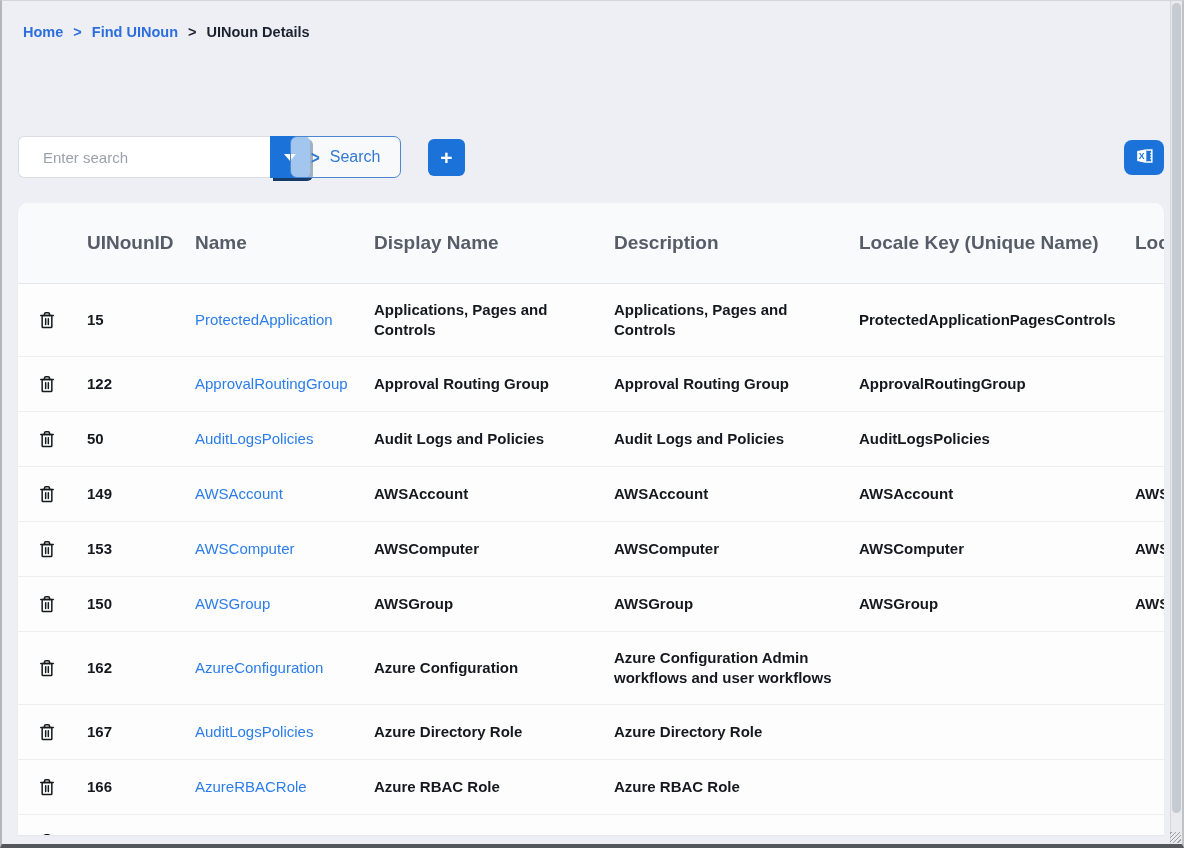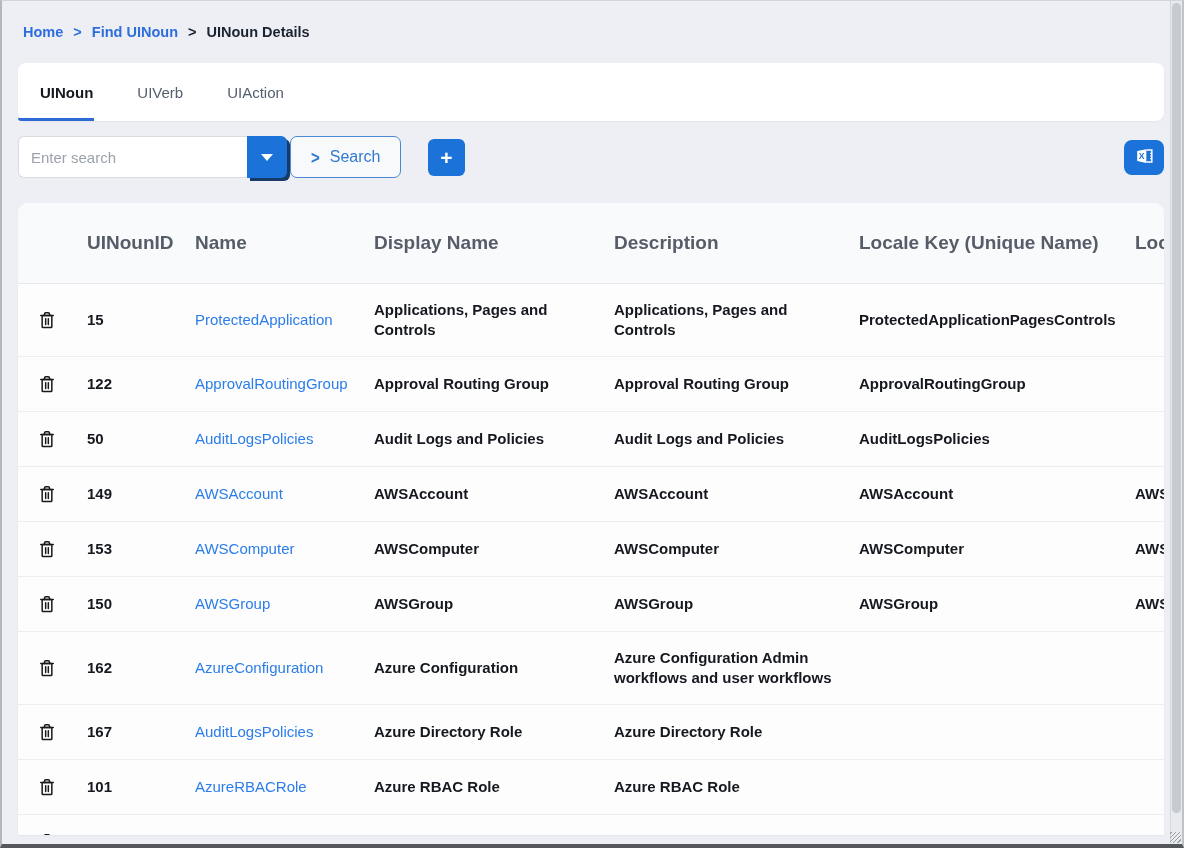--- a/index.html
+++ b/index.html
@@ -29,22 +29,22 @@
   }
   .tab { position:relative; height:100%; display:flex; align-items:center;
          padding:0 22px; font-size:15px; color:#55606e; cursor:pointer; font-weight:500; }
   .tab.active { color:#14181f; font-weight:700; }
   .tab-underline { position:absolute; left:0; bottom:0; width:76px; height:3px;
                    background:#2e6bd6; border-radius:0 0 0 8px; }
 
   
   .search-group { position:absolute; left:16px; top:135px; display:flex; height:42px; }
   .search-input {
-    width:229px; height:42px; border:1px solid #d9dce1; border-right:none;
-    border-radius:6px 0 0 6px; padding:0 12px; font-size:15px; color:#2a2f38;
+    width:252px; height:42px; border:1px solid #d9dce1; border-right:none;
+    border-radius:6px 0 0 6px; padding:0 24px; font-size:15px; color:#2a2f38;
     font-family:inherit; outline:none; background:#ffffff;
   }
   .search-input::placeholder { color:#9ba1ab; }
   .dropdown-btn {
     width:40px; height:42px; background:#1b72d8; border:none; cursor:pointer;
     border-radius:0 6px 6px 0; display:flex; align-items:center; justify-content:center;
     box-shadow:3px 3px 0 0 #173a66;
   }
   .caret-down { width:0; height:0; border-left:6px solid transparent;
                 border-right:6px solid transparent; border-top:7px solid #ffffff; }
@@ -110,32 +110,20 @@
 <div class="viewport">
 
   <div class="breadcrumb">
     <span class="crumb-link">Home</span>
     <span class="crumb-sep">&gt;</span>
     <span class="crumb-link">Find UINoun</span>
     <span class="crumb-sep dark">&gt;</span>
     <span class="crumb-current">UINoun Details</span>
   </div>
 
-  <div class="tabs-card">
-    <div class="tab active">
-      <span>UINoun</span>
-      <span class="tab-underline"></span>
-    </div>
-    <div class="tab">
-      <span>UIVerb</span>
-    </div>
-    <div class="tab">
-      <span>UIAction</span>
-    </div>
-  </div>
 
   <div class="search-group">
     <input class="search-input" type="text" placeholder="Enter search" style="">
     <button class="dropdown-btn">
       <span class="caret-down"></span>
     </button>
   </div>
 
   <button class="search-btn">
     <span class="search-chevron">&gt;</span>
@@ -352,21 +340,21 @@
         <span>
           <svg width="20" height="22" viewBox="0 0 24 26" fill="none" stroke="#17191c" stroke-width="1.8" stroke-linecap="round">
             <path d="M4.5 7.5h15"></path>
             <path d="M9 7.5V5.8c0-.9.7-1.6 1.6-1.6h2.8c.9 0 1.6.7 1.6 1.6v1.7"></path>
             <rect x="6.2" y="7.5" width="11.6" height="14.5" rx="1"></rect>
             <path d="M10.4 11.5v7M13.6 11.5v7"></path>
           </svg>
         </span>
       </button>
     </td>
-    <td>101</td>
+    <td>166</td>
     <td><a class="cell-link">AzureRBACRole</a></td>
     <td>Azure RBAC Role</td>
     <td>Azure RBAC Role</td>
     <td></td>
     <td></td>
   </tr>
 
   <tr>
     <td>
       <button class="trash-btn">

